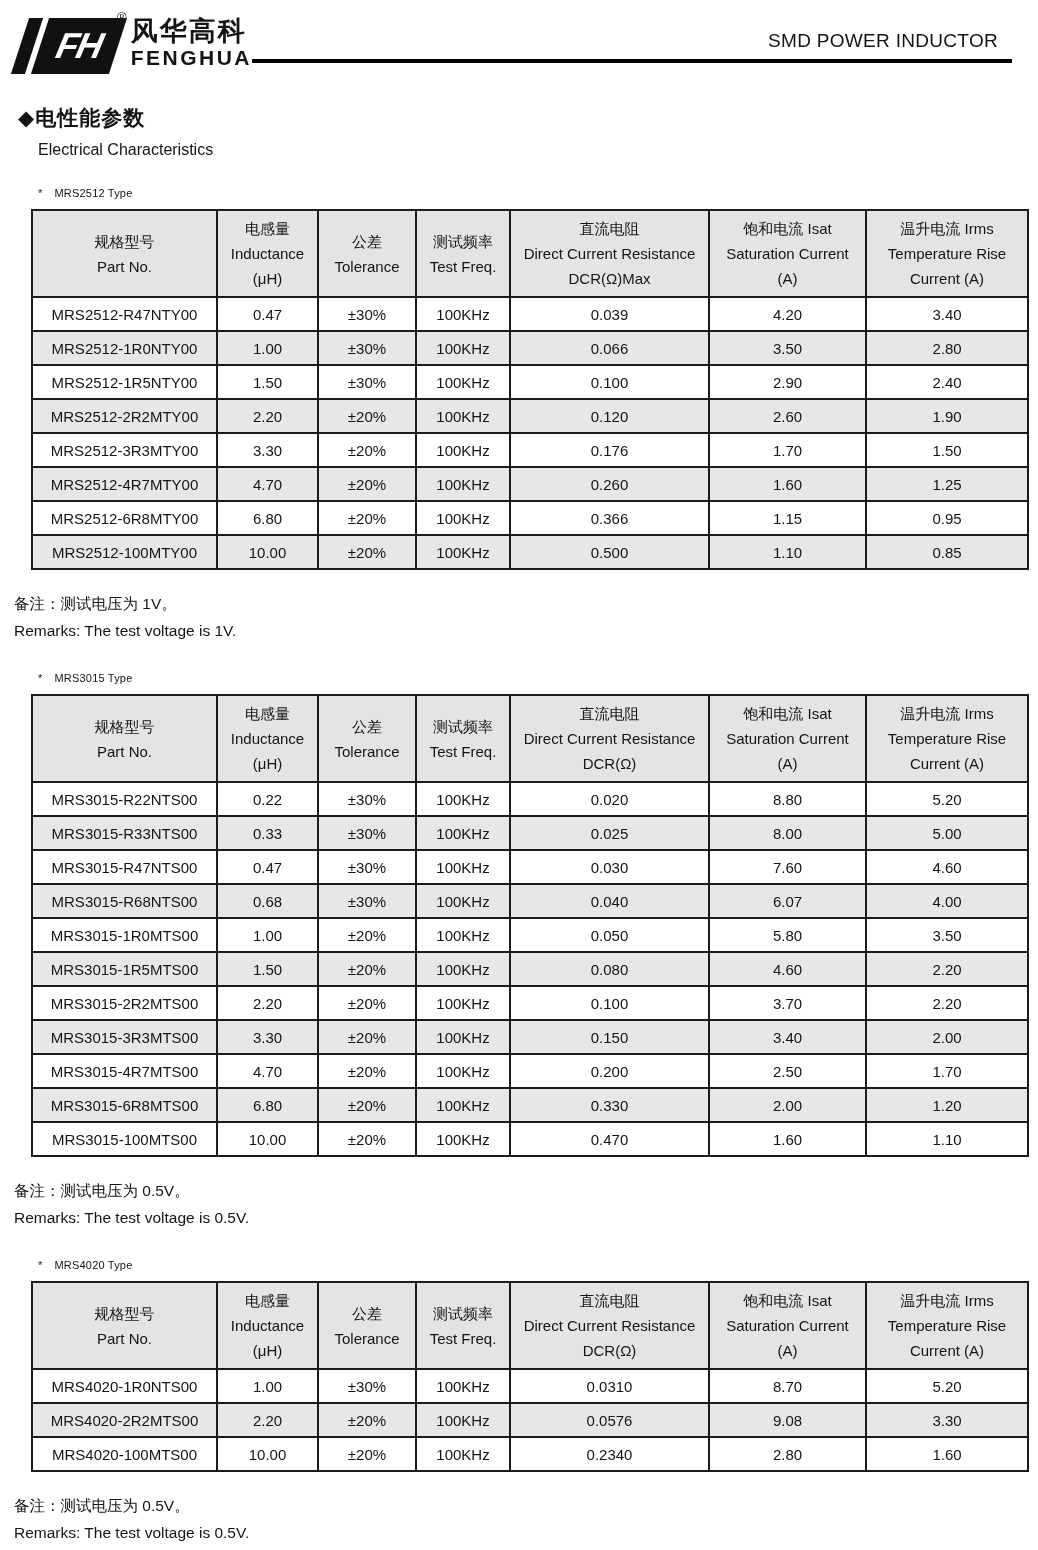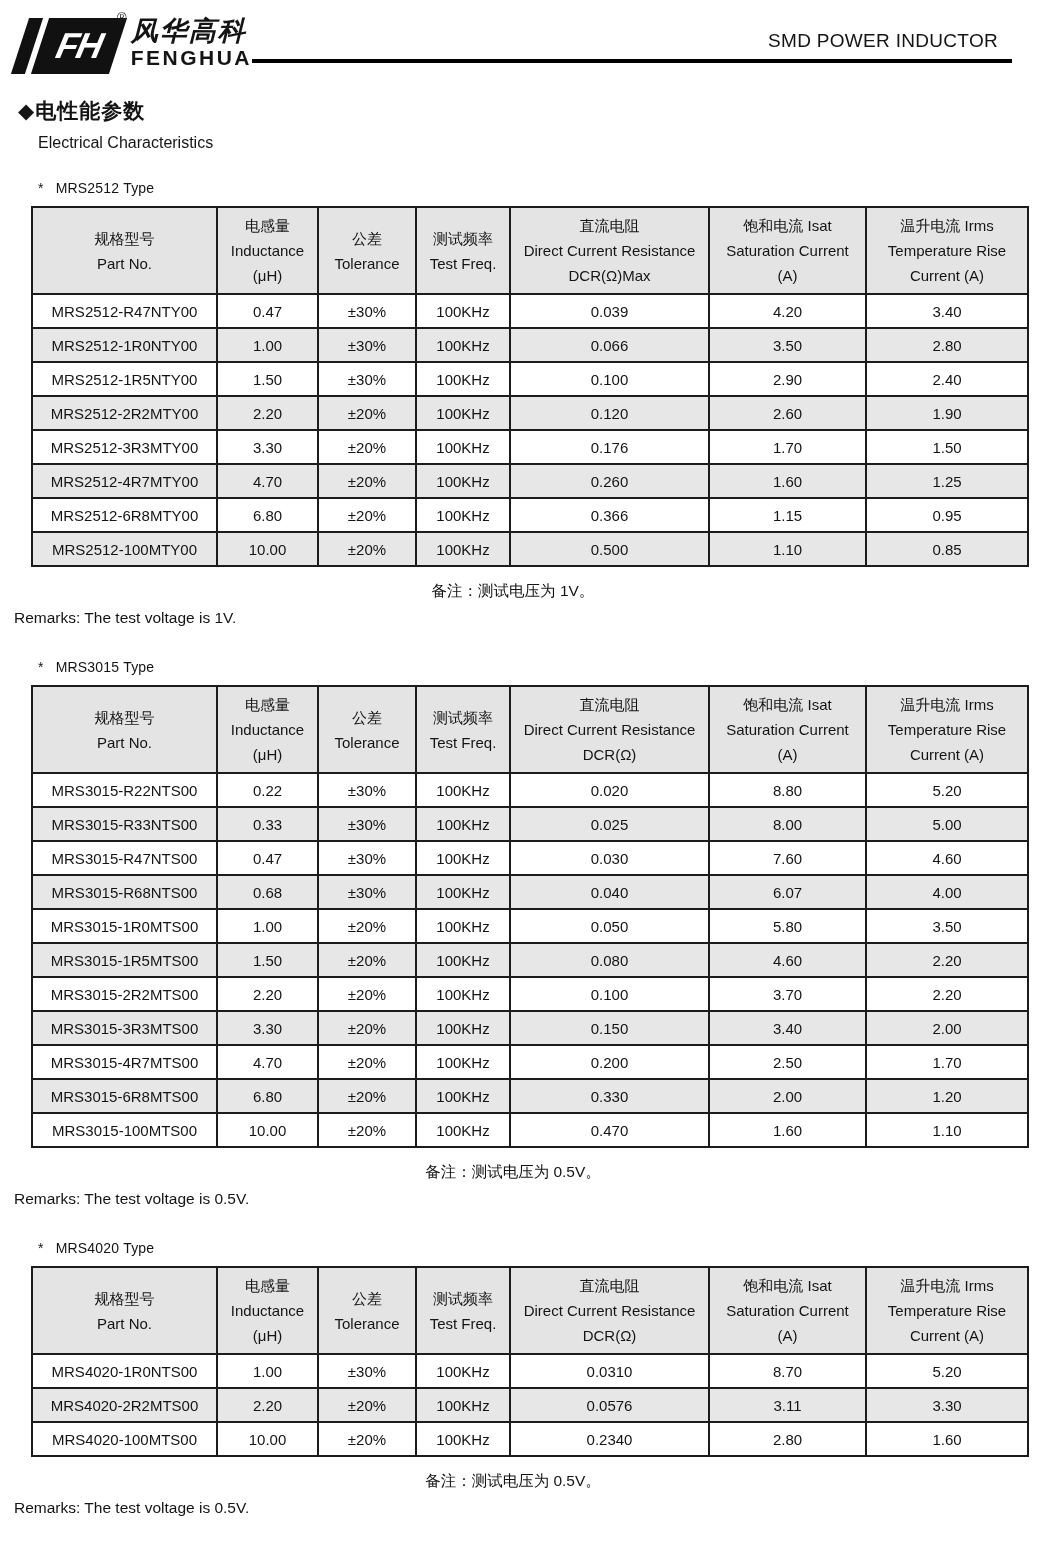--- a/index.html
+++ b/index.html
@@ -35,50 +35,50 @@
   }
   .logo-block span {
     color: #fff; font-weight: bold; font-style: italic;
     font-size: 36px; letter-spacing: -2px; transform: skewX(6deg);
   }
   .logo-reg {
     position: absolute; right: -12px; top: -4px;
     font-size: 13px; color: #222;
   }
   .brand { margin-left: 16px; margin-top: 6px; }
-  .brand-cn { font-size: 27px; font-weight: bold; letter-spacing: 2px; line-height: 30px; font-style: italic; }
+  .brand-cn { font-size: 27px; font-weight: bold; letter-spacing: 2px; line-height: 30px; }
   .brand-en { font-size: 21px; font-weight: bold; letter-spacing: 2.5px; line-height: 24px; }
   .hdr-right { flex: 1; padding-top: 20px; }
   .doc-title {
     text-align: right; font-size: 19px; font-weight: normal;
     letter-spacing: 0.3px; padding-right: 14px;
   }
   .hdr-rule { border-top: 4px solid #000; margin-top: 7px; }
 
   
-  .sec-title { margin-top: 19px; margin-left: 4px; font-size: 21px; font-weight: bold; letter-spacing: 1px; }
+  .sec-title { margin-top: 26px; margin-left: 4px; font-size: 21px; font-weight: bold; letter-spacing: 1px; }
   .sec-sub { margin-top: 9px; margin-left: 24px; font-size: 16px; }
 
   
-  .tbl-title { margin: 28px 0 10px 24px; font-size: 14px; letter-spacing: 0.2px; }
+  .tbl-title { margin: 28px 0 10px 24px; font-size: 11px; letter-spacing: 0.2px; }
   .tbl-title .star { margin-right: 12px; }
   table { border-collapse: collapse; table-layout: fixed; width: 996px; margin-left: 17px; }
   th, td {
     border: 2px solid #1c1c1c;
     text-align: center;
     font-size: 15px;
     color: #141414;
   }
   th { background: #e4e4e4; font-weight: normal; padding: 5px 2px; }
   th .hl { line-height: 25px; }
   td { height: 34px; padding: 2px 4px; background: #fff; }
   tbody tr:nth-child(even) td { background: #e7e7e7; }
 
   .remark { margin-left: 0; font-size: 15.5px; line-height: 27px; }
-  .remark.first { margin-top: 10px; text-align: center; }
+  .remark.first { margin-top: 20px; }
 </style>
 </head>
 <body>
 
 <div class="page">
 
   <header class="hdr">
     <div class="logo-wrap">
       <div class="logo-mark">
         <div class="logo-slash"></div>
@@ -438,21 +438,21 @@
               <td>0.0310</td>
               <td>8.70</td>
               <td>5.20</td>
             </tr>
             <tr>
               <td>MRS4020-2R2MTS00</td>
               <td>2.20</td>
               <td>±20%</td>
               <td>100KHz</td>
               <td>0.0576</td>
-              <td>3.11</td>
+              <td>9.08</td>
               <td>3.30</td>
             </tr>
             <tr>
               <td>MRS4020-100MTS00</td>
               <td>10.00</td>
               <td>±20%</td>
               <td>100KHz</td>
               <td>0.2340</td>
               <td>2.80</td>
               <td>1.60</td>

